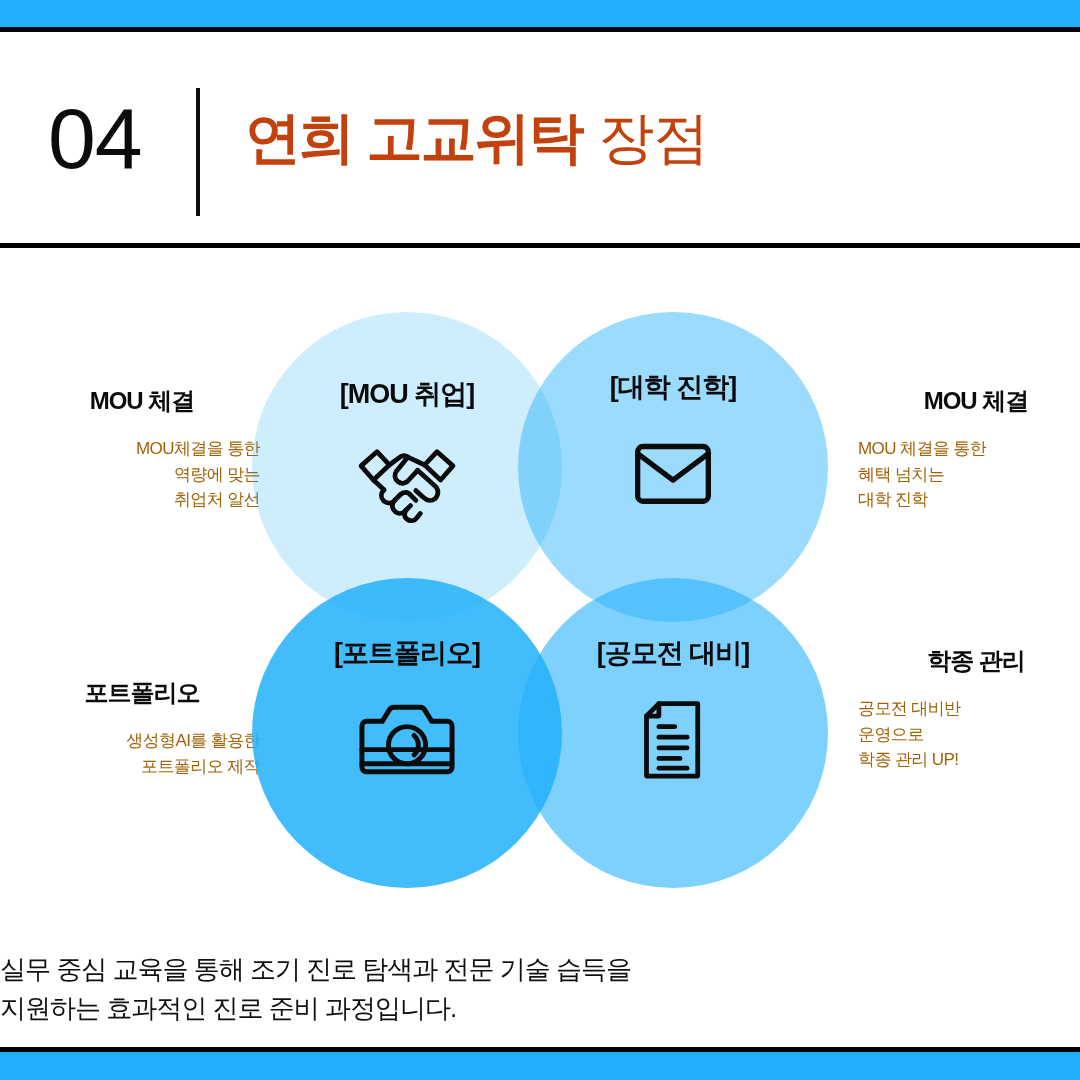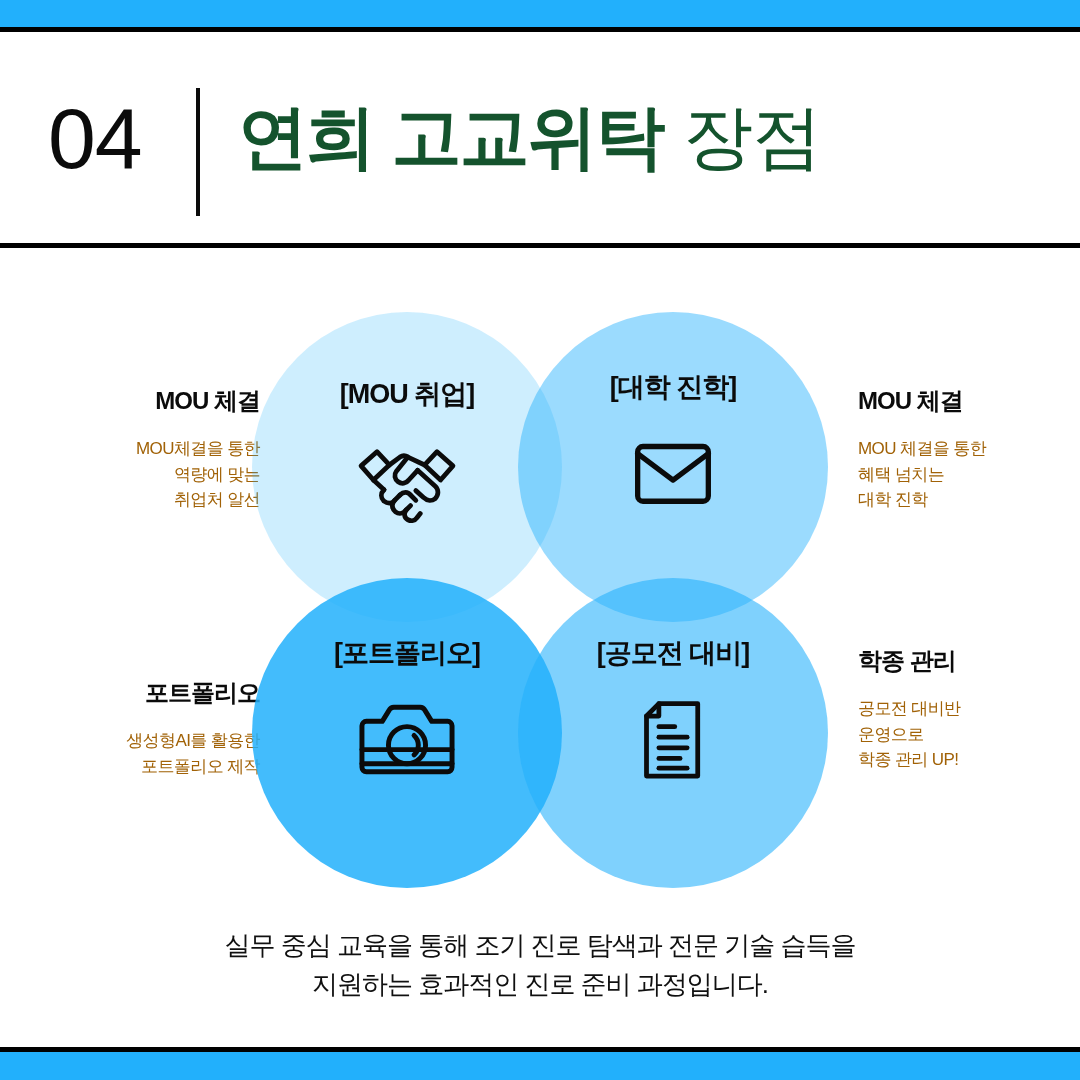--- a/index.html
+++ b/index.html
@@ -44,22 +44,22 @@
   .header-num {
     position:absolute; left:48px; top:50%; transform:translateY(-50%);
     font-size:86px; font-weight:400; letter-spacing:-1px;
     line-height:1; color:#0b0b0b;
   }
   .header-divider {
     position:absolute; left:196px; top:56px; width:4px; height:128px;
     background:#0b0b0b;
   }
   .header-title {
-    position:absolute; left:238px; top:50%; transform:translateY(-50%);
-    font-size:70px; line-height:1.05; white-space:nowrap; color:#14532d;
+    position:absolute; left:245px; top:50%; transform:translateY(-50%);
+    font-size:56px; line-height:1.05; white-space:nowrap; color:#c2410c;
   }
   .header-title .strong { font-weight:700; letter-spacing:-2px; }
   .header-title .light  { font-weight:400; letter-spacing:-1px; }
 
   
   .venn {
     position:absolute; left:252px; top:312px; width:576px; height:540px;
   }
   .circle {
     position:absolute; width:310px; height:310px; border-radius:50%;
@@ -97,31 +97,32 @@
 
   .side-tl { top:388px; }
   .side-bl { top:648px;margin-top:32px; }
   .side-tr { top:388px; }
   .side-br { top:648px; }
 
   .side-head {
     font-size:24px; font-weight:700; color:#0b0b0b;
     letter-spacing:-1px; line-height:1.1; margin-bottom:22px;
     white-space:nowrap;
+    text-align:center;
   }
   .side-body {
     font-size:17px; font-weight:400; color:#a16207;
     letter-spacing:-0.6px; line-height:1.5;
   }
   .side-body .ln { display:block; white-space:nowrap; }
 
   
   .caption {
-    position:absolute; left:0; top:926px; width:1080px;
-    text-align:center; font-size:26px; font-weight:400;
+    position:absolute; left:0; top:950px; width:1080px;
+    font-size:26px; font-weight:400;
     color:#101010; letter-spacing:-1px; line-height:1.5;
   }
   .caption .ln { display:block; }
 </style>
 </head>
 <body>
 
 <div class="page">
 
   <div class="bar-top" style="background: rgb(34, 176, 252);"></div>

